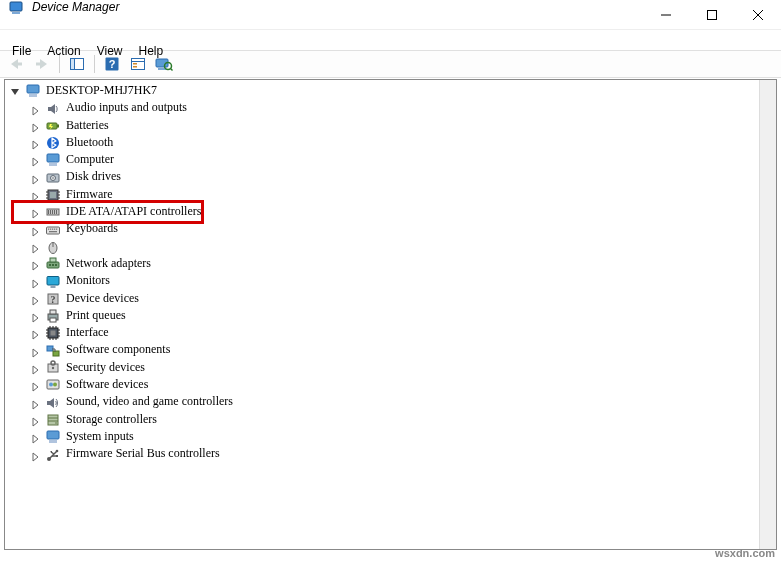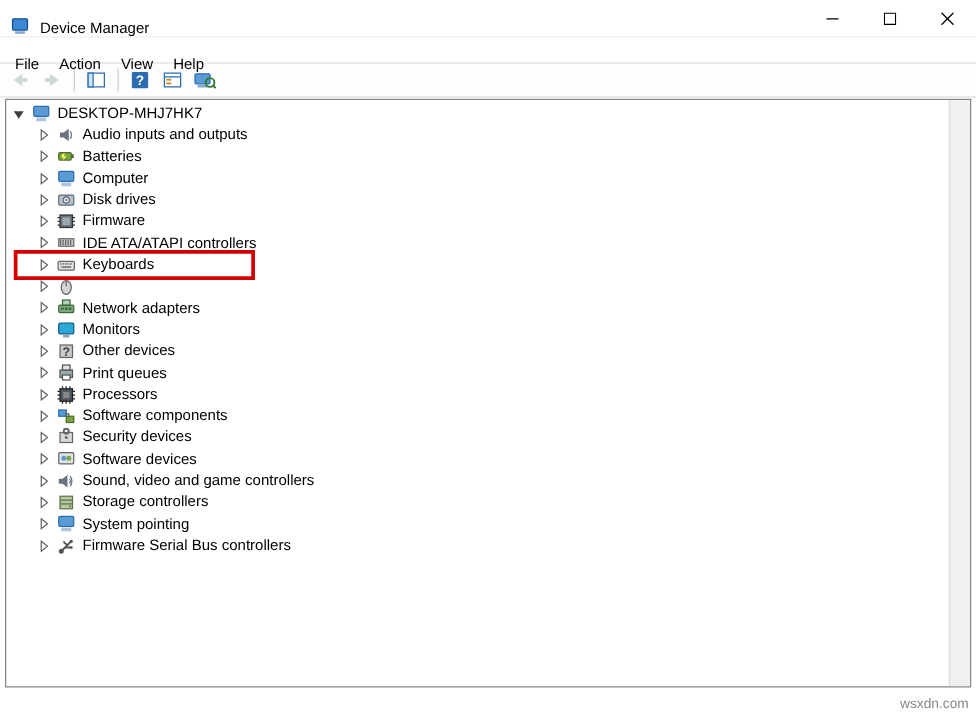--- a/index.html
+++ b/index.html
@@ -10,23 +10,24 @@
     background: #fff;
     width: 781px;
     height: 572px;
     color: #000;
     position: relative;
   }
   
   .titlebar {
     height: 30px;
     display: flex;
-    align-items: flex-end;
+    align-items: flex-start;
     border-bottom: 1px solid #eee;
     user-select: none;
+    font-style: italic;
   }
   .titlebar .app-icon {
     width: 16px; height: 16px;
     margin: 0 6px 0 8px;
     display: flex; align-items: center; justify-content: center;
   }
   .titlebar .title {
     flex: 1;
     font-size: 12px;
     color: #000;
@@ -70,34 +71,35 @@
     display: flex; align-items: center; justify-content: center;
   }
   .tb-btn.disabled { opacity: 0.45; }
   
   .tree-wrap {
     position: absolute;
     top: 79px; left: 4px; right: 4px; bottom: 22px;
     border: 1px solid #888;
     background: #fff;
     overflow: hidden;
+    font-family: Liberation Serif, serif;
   }
   .tree {
     padding: 2px 0 2px 2px;
     font-size: 12px;
     line-height: 17.3px;
   }
   .tree-row {
     display: flex;
     align-items: center;
     height: 17.3px;
     white-space: nowrap;
   }
   .indent0 { padding-left: 2px; }
-  .indent1 { padding-left: 22px; }
+  .indent1 { padding-left: 22px; align-items: flex-end; }
   .expander {
     width: 12px; height: 12px;
     margin-right: 2px;
     display: flex; align-items: center; justify-content: center;
     color: #555;
   }
   .exp-closed svg { transform: rotate(0deg); }
   .exp-open svg { transform: rotate(0deg); }
   .row-icon {
     width: 16px; height: 16px;
@@ -115,23 +117,24 @@
   .vscroll {
     position: absolute;
     top: 0; right: 0;
     width: 17px; height: 100%;
     background: #f0f0f0;
     border-left: 1px solid #ddd;
   }
   
   .watermark {
     position: absolute;
-    right: 6px; bottom: 3px;
+    right: 6px; bottom: 13px;
     font-size: 11px;
     color: #888;
+    font-weight: bold;
   }
 </style>
 </head>
 <body>
 
 <div class="titlebar">
   <span class="app-icon">
     <svg width="16" height="16" viewBox="0 0 16 16">
       <rect x="2" y="2" width="12" height="9" rx="1" fill="#3a88d6" stroke="#1b4e85"></rect>
       <rect x="4" y="12" width="8" height="2" fill="#7da9d6"></rect>
@@ -253,20 +256,34 @@
           </span>
           <span class="row-icon">
             <svg width="16" height="16">
               <rect x="2" y="5" width="10" height="6" rx="1" fill="#7aa642" stroke="#4d6e22"></rect>
               <rect x="12" y="6.5" width="2" height="3" fill="#4d6e22"></rect>
               <path d="M5 6l-1 3h2l-1 3 3-4h-2l1-2z" fill="#fffd54"></path>
             </svg>
           </span>
           <span class="row-label">Batteries</span>
         </div>
+        <div class="tree-row indent1" id="row-bluetooth">
+          <span class="expander exp-closed">
+            <svg width="10" height="10">
+              <path d="M3 1 L8 5 L3 9 Z" fill="none" stroke="#666" stroke-width="1"></path>
+            </svg>
+          </span>
+          <span class="row-icon">
+            <svg width="16" height="16">
+              <circle cx="8" cy="8" r="6" fill="#1e66d0"></circle>
+              <path d="M7 3v10l4-3-4-2 4-2-4-3z" fill="none" stroke="#fff" stroke-width="1.2" stroke-linejoin="round"></path>
+            </svg>
+          </span>
+          <span class="row-label">Bluetooth</span>
+        </div>
         <div class="tree-row indent1" id="row-computer">
           <span class="expander exp-closed">
             <svg width="10" height="10">
               <path d="M3 1 L8 5 L3 9 Z" fill="none" stroke="#666" stroke-width="1"></path>
             </svg>
           </span>
           <span class="row-icon">
             <svg width="16" height="16">
               <rect x="2" y="2" width="12" height="8" rx="1" fill="#5a9bd5" stroke="#2b6cb0"></rect>
               <rect x="4" y="11" width="8" height="3" fill="#b0c4de"></rect>
@@ -401,21 +418,21 @@
             <svg width="10" height="10">
               <path d="M3 1 L8 5 L3 9 Z" fill="none" stroke="#666" stroke-width="1"></path>
             </svg>
           </span>
           <span class="row-icon">
             <svg width="16" height="16">
               <rect x="3" y="3" width="10" height="10" fill="#c9c9c9" stroke="#666"></rect>
               <text x="8" y="12" text-anchor="middle" font-size="10" fill="#444" font-weight="bold">?</text>
             </svg>
           </span>
-          <span class="row-label">Other devices</span>
+          <span class="row-label">Device devices</span>
         </div>
         <div class="tree-row indent1" id="row-printqueues">
           <span class="expander exp-closed">
             <svg width="10" height="10">
               <path d="M3 1 L8 5 L3 9 Z" fill="none" stroke="#666" stroke-width="1"></path>
             </svg>
           </span>
           <span class="row-icon">
             <svg width="16" height="16">
               <rect x="3" y="6" width="10" height="6" fill="#9aa" stroke="#555"></rect>
@@ -444,21 +461,21 @@
                 <line x1="11" y1="13" x2="11" y2="15"></line>
                 <line x1="1" y1="5" x2="3" y2="5"></line>
                 <line x1="1" y1="8" x2="3" y2="8"></line>
                 <line x1="1" y1="11" x2="3" y2="11"></line>
                 <line x1="13" y1="5" x2="15" y2="5"></line>
                 <line x1="13" y1="8" x2="15" y2="8"></line>
                 <line x1="13" y1="11" x2="15" y2="11"></line>
               </g>
             </svg>
           </span>
-          <span class="row-label">Processors</span>
+          <span class="row-label">Interface</span>
         </div>
         <div class="tree-row indent1" id="row-swcomponents">
           <span class="expander exp-closed">
             <svg width="10" height="10">
               <path d="M3 1 L8 5 L3 9 Z" fill="none" stroke="#666" stroke-width="1"></path>
             </svg>
           </span>
           <span class="row-icon">
             <svg width="16" height="16">
               <rect x="2" y="3" width="6" height="5" fill="#5a9bd5" stroke="#2b6cb0"></rect>
@@ -536,21 +553,21 @@
             <svg width="10" height="10">
               <path d="M3 1 L8 5 L3 9 Z" fill="none" stroke="#666" stroke-width="1"></path>
             </svg>
           </span>
           <span class="row-icon">
             <svg width="16" height="16">
               <rect x="2" y="2" width="12" height="8" rx="1" fill="#5a9bd5" stroke="#2b6cb0"></rect>
               <rect x="4" y="11" width="8" height="3" fill="#b0c4de"></rect>
             </svg>
           </span>
-          <span class="row-label">System pointing</span>
+          <span class="row-label">System inputs</span>
         </div>
         <div class="tree-row indent1" id="row-usb">
           <span class="expander exp-closed">
             <svg width="10" height="10">
               <path d="M3 1 L8 5 L3 9 Z" fill="none" stroke="#666" stroke-width="1"></path>
             </svg>
           </span>
           <span class="row-icon">
             <svg width="16" height="16">
               <circle cx="4" cy="12" r="2" fill="#555"></circle>

